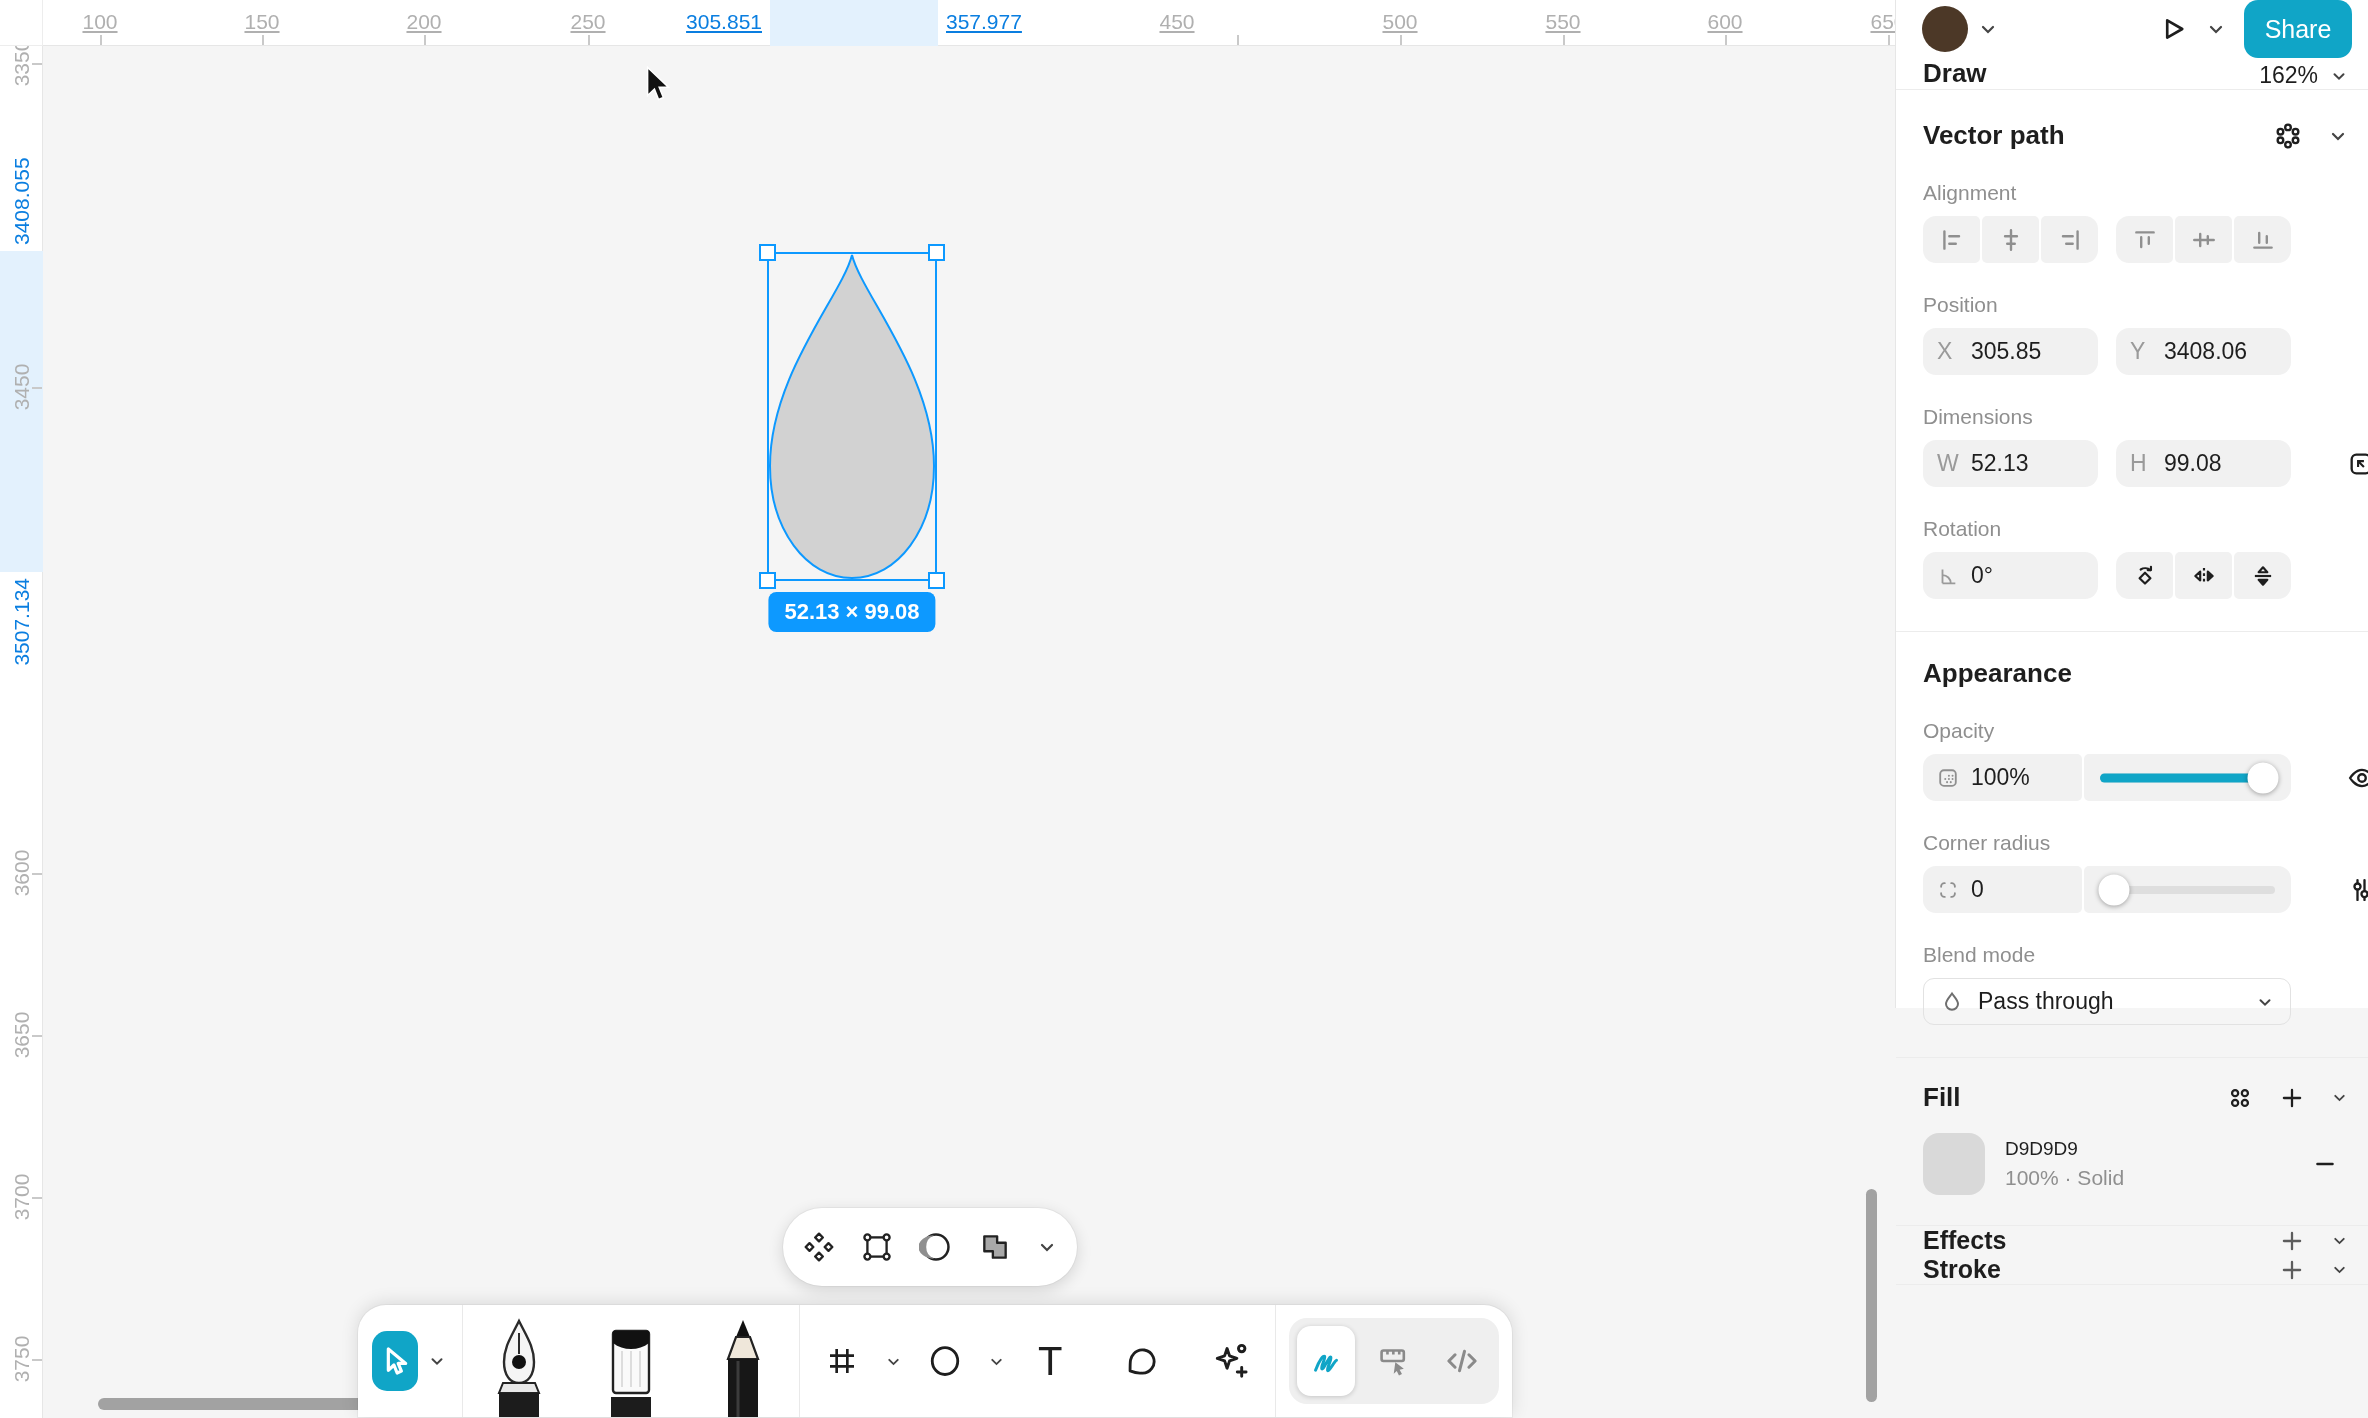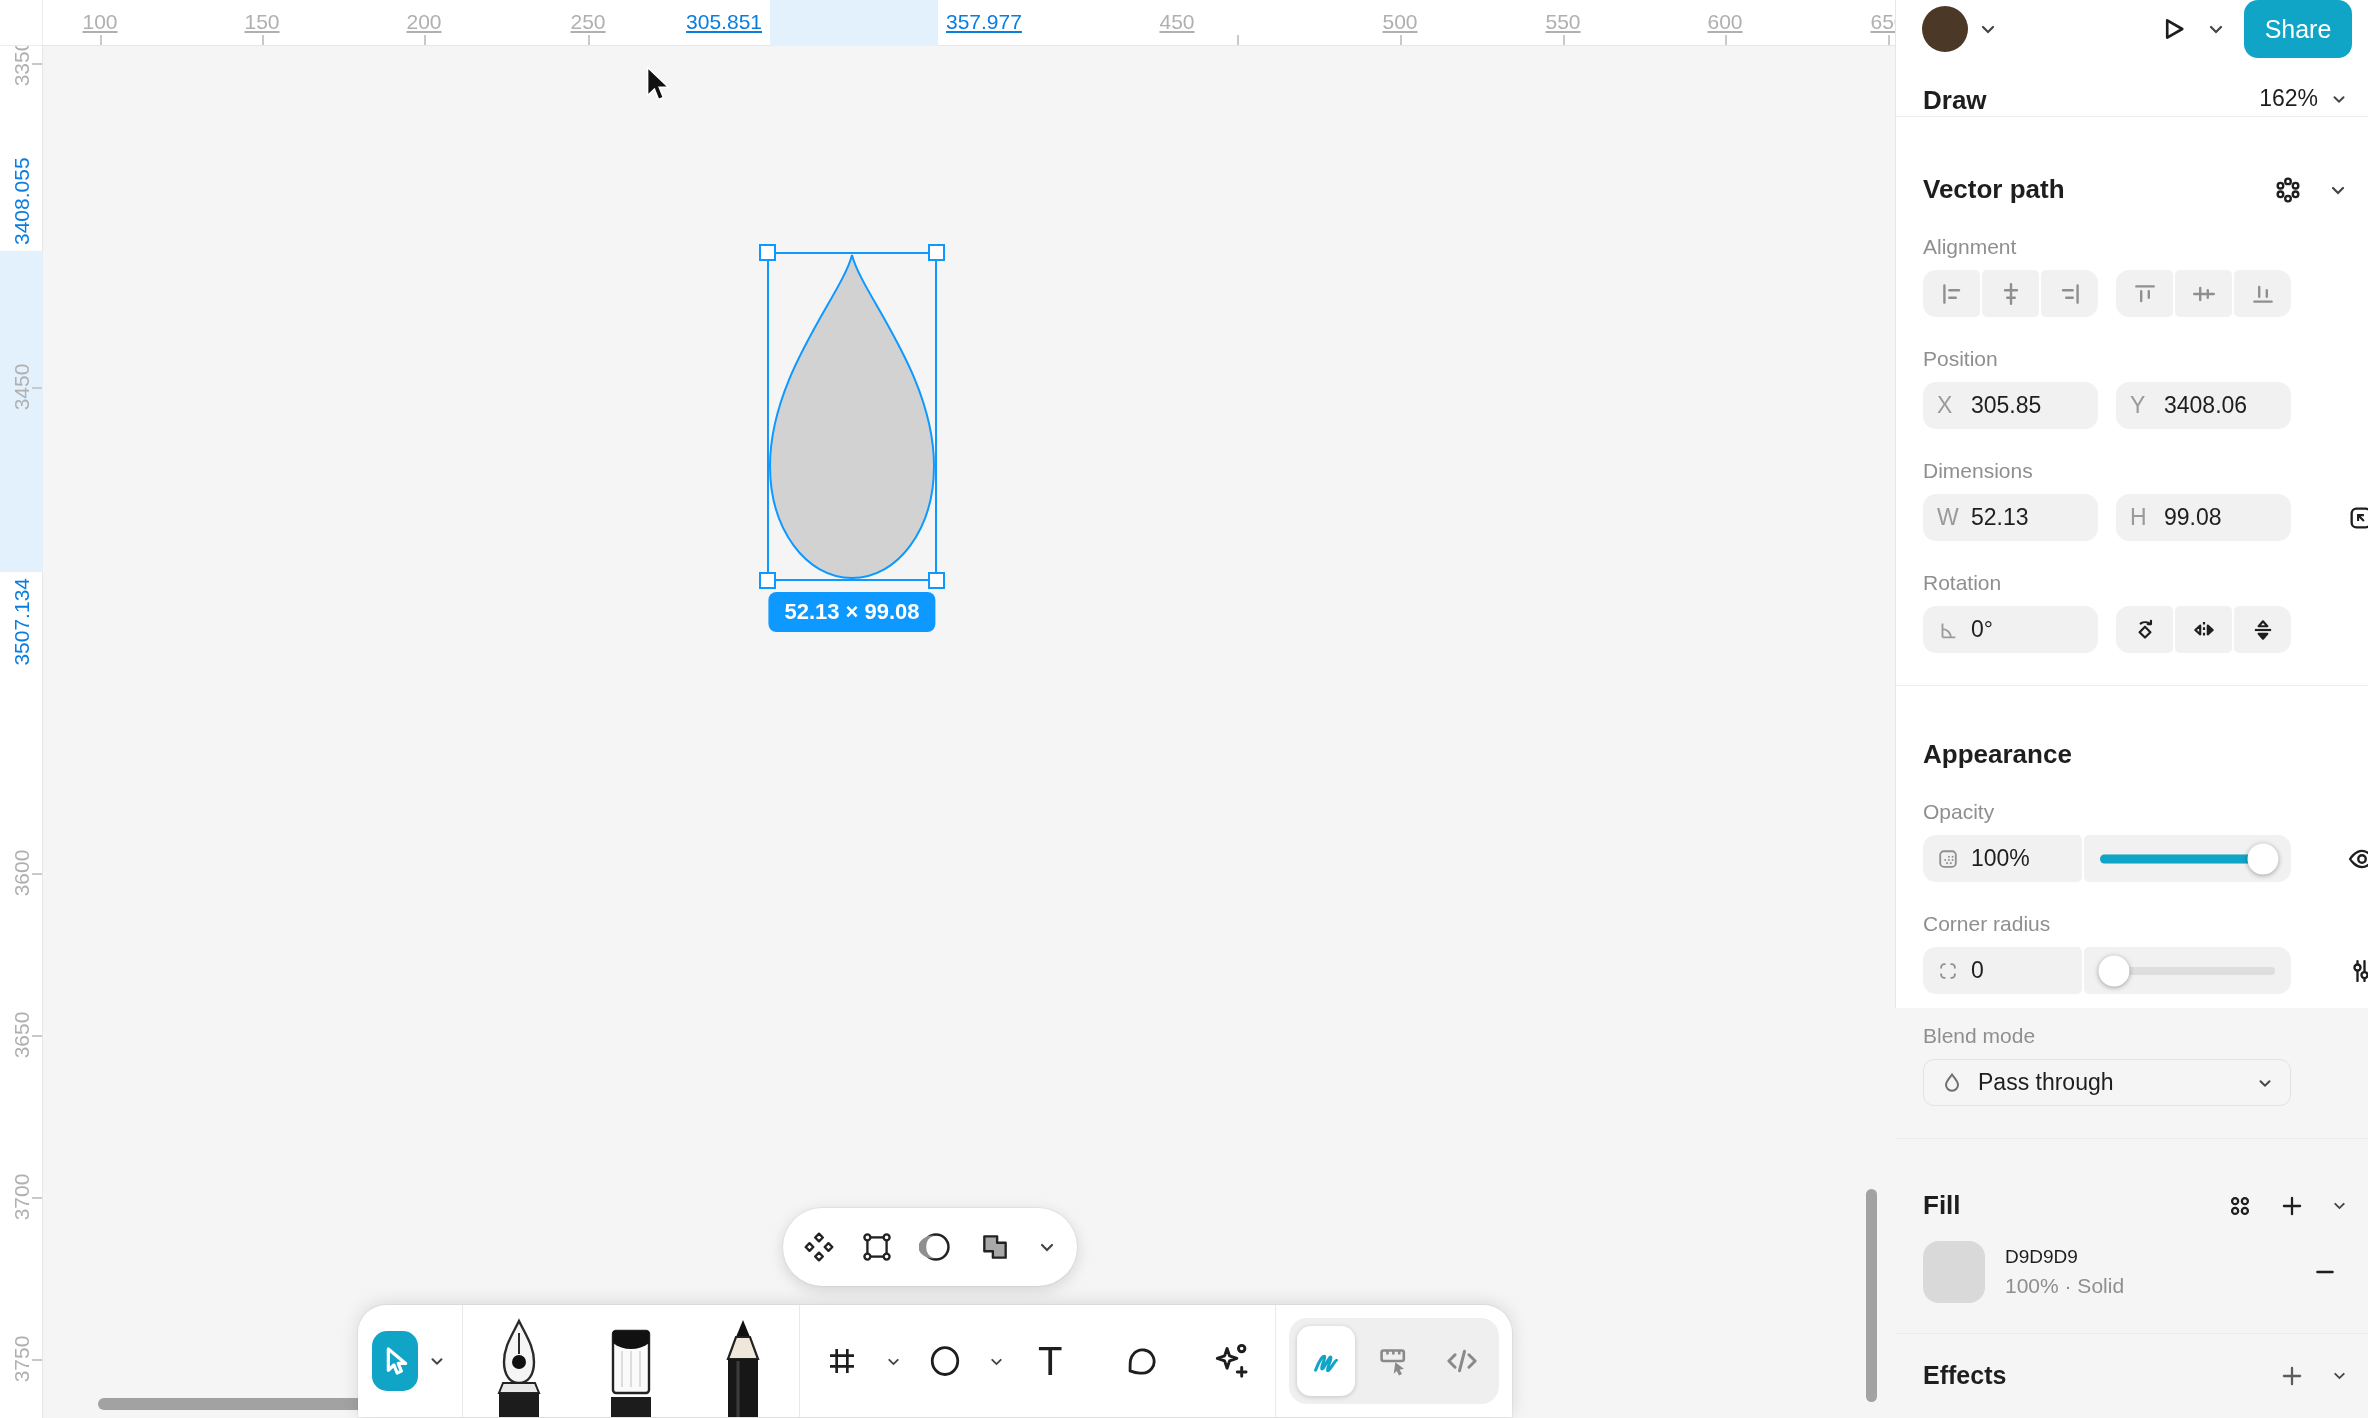--- a/index.html
+++ b/index.html
@@ -42,24 +42,24 @@
   .draw-tools { display:flex; flex:0 0 auto; }
   .draw-tools .tool-btn { width:112px; height:112px; align-items:flex-start; padding-top:12px; }
   .shape-tools { display:flex; align-items:center; }
   .seg-group { background:#efefef; border-radius:18px; height:86px; display:flex; align-items:center; padding:0 8px; gap:10px; margin:0 13px; }
   .seg-item { width:58px; height:70px; display:flex; align-items:center; justify-content:center; border-radius:14px; color:#8a8a8a; }
   .seg-item.active { background:#fff; box-shadow:0 1px 5px rgba(0,0,0,.18); }
   .scrollbar-h { position:absolute; left:98px; top:1398px; width:642px; height:12px; border-radius:6px; background:#a2a2a2; z-index:19; }
   .scrollbar-v { position:absolute; left:1866px; top:1189px; width:11px; height:213px; border-radius:6px; background:#a2a2a2; z-index:19; }
 
   
-  .panel { position:absolute; left:1895px; top:0; width:473px; height:1008px; background:#fff; border-left:1px solid #e6e6e6; z-index:30; display:flex; flex-direction:column;gap:27px; }
+  .panel { position:absolute; left:1895px; top:0; width:473px; height:1008px; background:#fff; border-left:1px solid #e6e6e6; z-index:30; display:flex; flex-direction:column; }
   .p-header { height:106px; display:flex; align-items:center; padding:0 16px 0 26px; gap:10px; }
   .avatar { width:46px; height:46px; border-radius:50%; background:radial-gradient(circle at 38% 32%, #9a7b58 0%, #6b4f35 45%, #3a2a1c 80%, #241а10 100%); background-color:#4c3827; flex:0 0 auto; }
-  .p-mode { height:60px; display:flex; align-items:flex-start; padding:0 20px 0 27px; border-bottom:1px solid #ececec; }
+  .p-mode { height:60px; display:flex; align-items:flex-end; padding:0 20px 0 27px; border-bottom:1px solid #ececec; }
   .mode-name { font-size:26px; font-weight:700; flex:1; }
   .zoom-ctl { display:flex; align-items:center; gap:12px; font-size:23px; color:#1e1e1e; }
   .share-btn { background:#10a5c7; color:#fff; border:none; font-family:inherit; font-size:25px; font-weight:500; border-radius:14px; width:108px; height:58px; cursor:pointer; }
   .play-btn { margin-left:auto; display:flex; align-items:center; gap:18px; }
   .sec { padding:0 0 32px 0; border-bottom:1px solid #ececec; }
   .sec-inner { padding-left:27px; padding-right:16px; }
   .sec-title-row { display:flex; align-items:center; padding:30px 20px 0 27px; }
   .sec-title { font-size:26px; font-weight:700; flex:1; }
   .sec-icons { display:flex; align-items:center; gap:26px; color:#1e1e1e; }
   .lbl { font-size:21px; color:#8f8f8f; margin-top:30px; }

